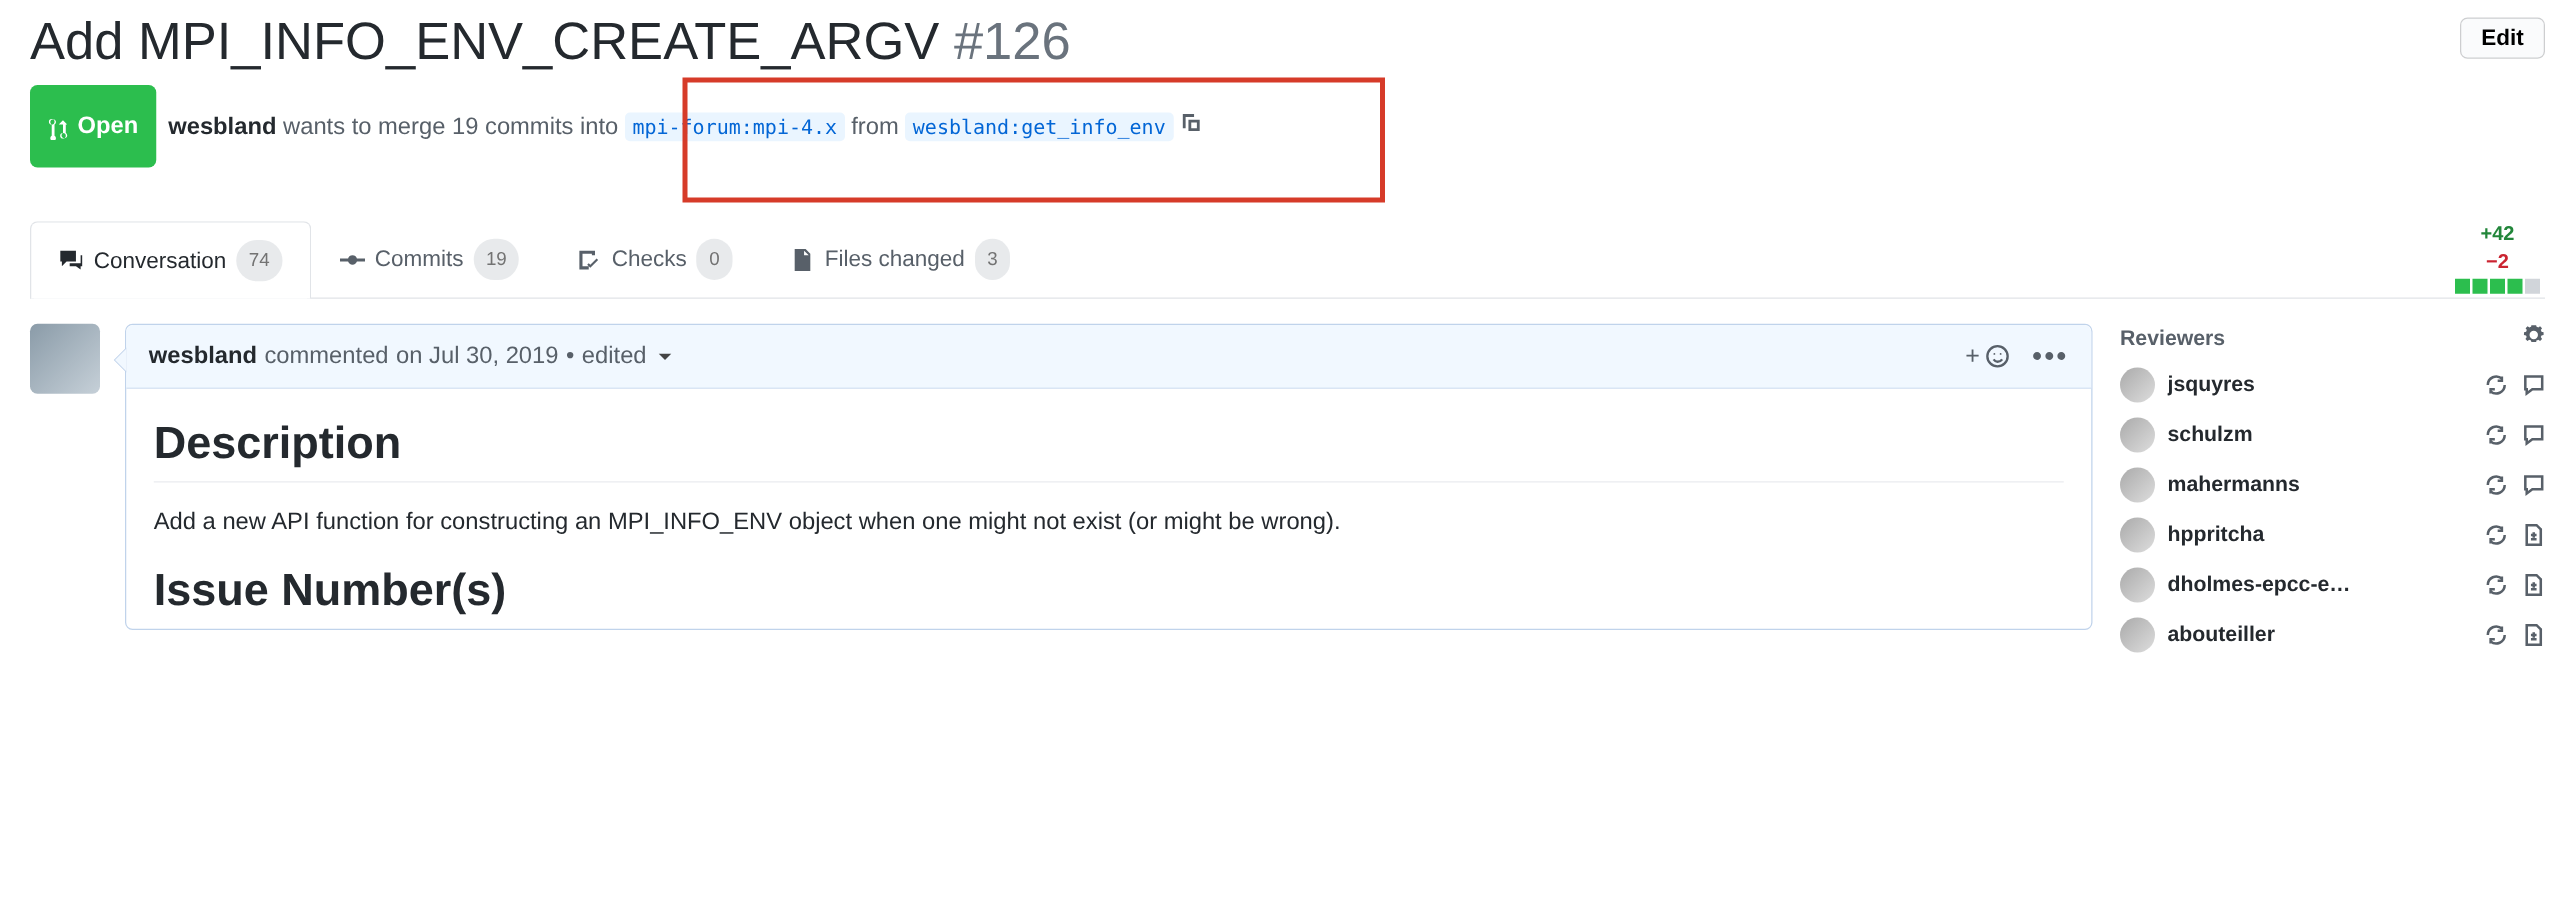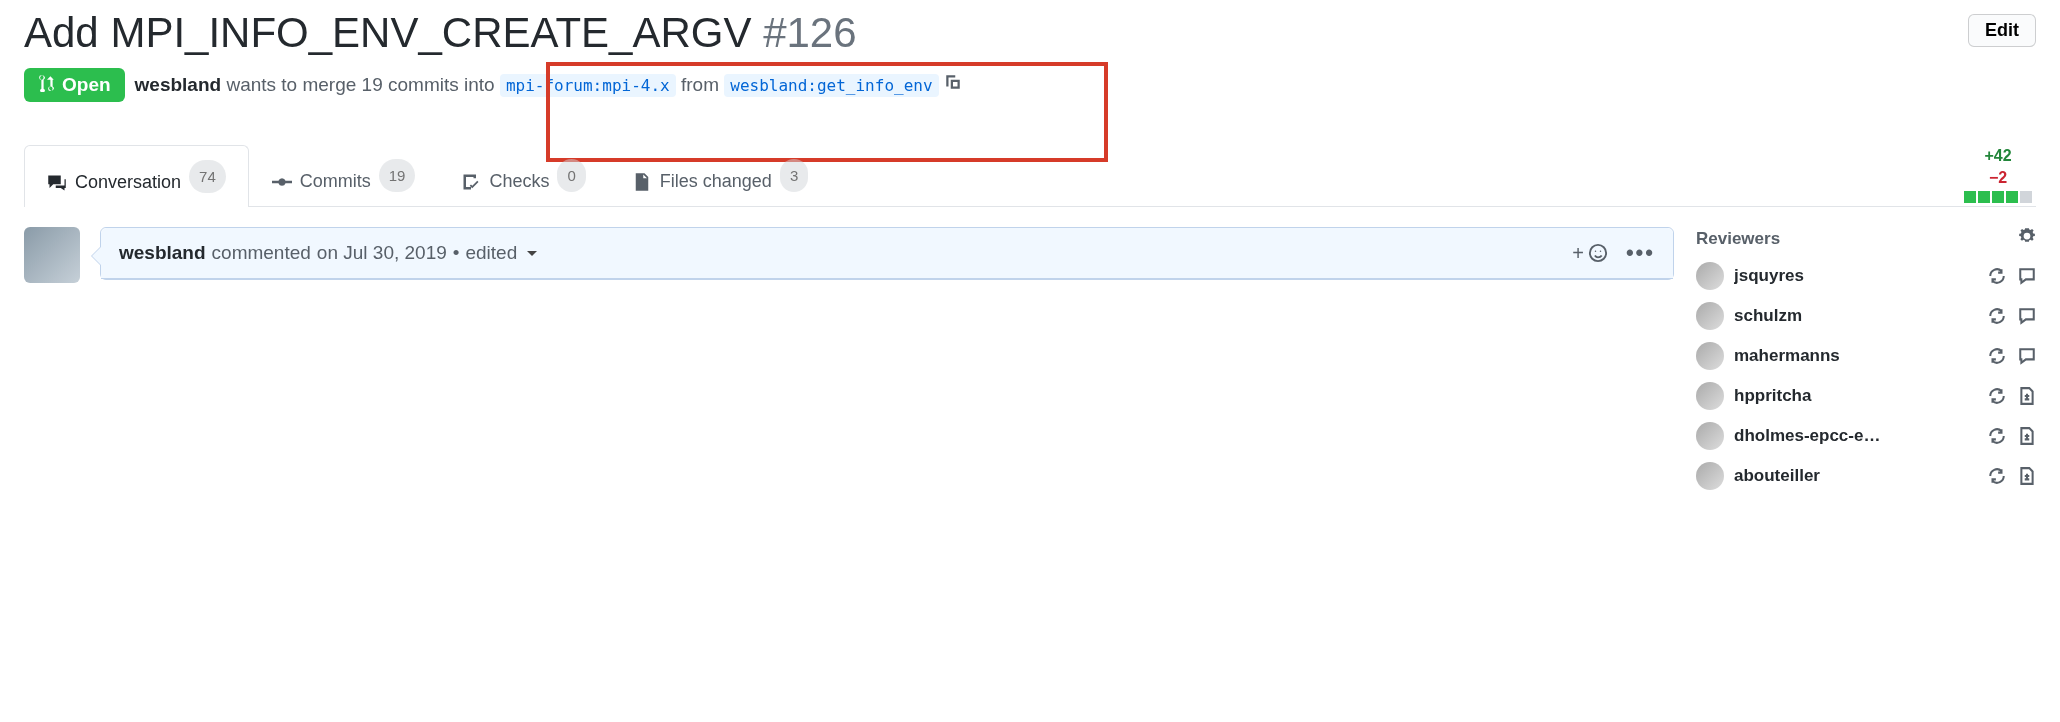--- a/index.html
+++ b/index.html
@@ -14,22 +14,22 @@
   .title-row { display: flex; align-items: flex-start; justify-content: space-between; gap: 15px; }
   .pr-title { font-size: 42px; font-weight: 400; line-height: 1.2; flex: 1; }
   .pr-number { color: #6a737d; font-weight: 300; }
   .edit-btn {
     background: #fafbfc; border: 1px solid rgba(27,31,35,.2);
     border-radius: 6px; padding: 5px 16px; font-size: 18px; font-weight: 600;
     cursor: pointer; margin-top: 6px;
   }
   .meta-row { display: flex; align-items: center; gap: 10px; margin-top: 10px; font-size: 19px; color: #586069; }
   .state-open {
-    display: inline-flex; align-items: flex-start; gap: 6px;
-    background: #2cbe4e; color: #fff; padding: 6px 14px; border-radius: 6px;
+    display: inline-flex; align-items: flex-end; gap: 6px;
+    background: #2cbe4e; color: #fff; padding: 22px 14px; border-radius: 6px;
     font-weight: 600; font-size: 19px;
   }
   .state-open svg { fill: #fff; }
   .author-link { font-weight: 600; color: #24292e; }
   .branch { 
     display: inline-block; font-family: SFMono-Regular,Consolas,Menlo,monospace;
     background: #eaf5ff; color: #0366d6; padding: 2px 6px; border-radius: 4px;
     font-size: 16px;
   }
   .copy-icon { cursor: pointer; color: #586069; }
@@ -37,21 +37,21 @@
     position: absolute; border: 4px solid #d63b29;
     left: 522px; top: 62px; width: 562px; height: 100px;
     pointer-events: none;
   }
 
   .tabnav {
     display: flex; align-items: center; border-bottom: 1px solid #e1e4e8;
     margin-top: 26px; position: relative;
   }
   .tabnav-tab {
-    display: flex; align-items: flex-end; gap: 8px;
+    display: flex; align-items: center; gap: 8px;
     padding: 14px 22px; font-size: 18px; color: #586069; cursor: pointer;
     border: 1px solid transparent; border-bottom: none; border-radius: 6px 6px 0 0;
   }
   .tabnav-tab.selected {
     color: #24292e; background: #fff; border-color: #e1e4e8;
     margin-bottom: -1px;
   }
   .Counter {
     background: rgba(209,213,218,.5); border-radius: 20px;
     padding: 8px 10px; font-size: 15px; font-weight: 500; color: #737373;
@@ -199,20 +199,25 @@
             <div class="comment-actions">
               <span class="reaction">+<svg width="20" height="20" viewBox="0 0 16 16" fill="none" stroke="currentColor" stroke-width="1.5">
                     <circle cx="8" cy="8" r="6.5"></circle>
                     <circle cx="6" cy="6.5" r=".6" fill="currentColor" stroke="none"></circle>
                     <circle cx="10" cy="6.5" r=".6" fill="currentColor" stroke="none"></circle>
                     <path d="M5.5 10c.7 1 1.6 1.5 2.5 1.5S10.3 11 11 10"></path>
                   </svg></span>
               <span class="kebab">•••</span>
             </div>
           </div>
+          <div class="comment-body">
+            <h2>Description</h2>
+            <p>Add a new API function for constructing an MPI_INFO_ENV object when one might not exist (or might be wrong).</p>
+            <h2 style="border-bottom:none;margin-bottom:0;padding-bottom:0">Issue Number(s)</h2>
+          </div>
         </div>
       </div>
     </div>
 
     <aside class="sidebar">
       <div class="sb-section-head">
         <span>Reviewers</span>
         <span class="sb-gear">
           <svg width="18" height="18" viewBox="0 0 16 16" fill="currentColor">
               <path d="M8 5a3 3 0 1 0 0 6 3 3 0 0 0 0-6zm7 3-1.5.3a5.6 5.6 0 0 1-.5 1.2l.9 1.3-1.4 1.4-1.3-.9c-.4.2-.8.4-1.2.5L9.7 13H6.3L6 11.8c-.4-.1-.8-.3-1.2-.5l-1.3.9L2.1 10.8l.9-1.3A5.6 5.6 0 0 1 2.5 8.3L1 8l.1-2 1.5-.3c.1-.4.3-.8.5-1.2l-.9-1.3L3.6 1.8l1.3.9c.4-.2.8-.4 1.2-.5L6.3 1h3.4l.3 1.2c.4.1.8.3 1.2.5l1.3-.9 1.4 1.4-.9 1.3c.2.4.4.8.5 1.2L15 6v2z"></path>

